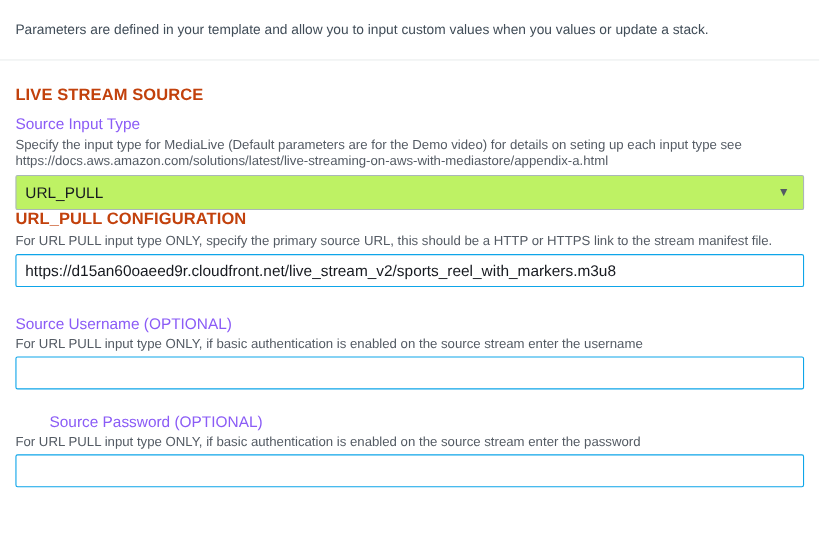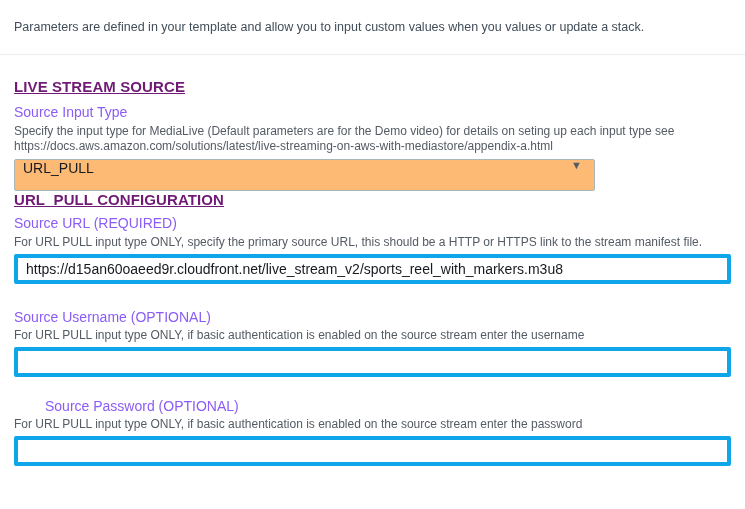--- a/index.html
+++ b/index.html
@@ -32,24 +32,23 @@
     width: 100%;
     height: 1px;
     background: #eaeded;
     margin-top: 19px;
   }
 
   
   .group-heading {
     font-size: 15px;
     font-weight: bold;
-    color: #701a75;
+    color: #c2410c;
     line-height: 18px;
     letter-spacing: 0.1px;
-    text-decoration: underline;
   }
   .group-heading.first { margin-top: 23px; }
   .group-heading.second { }
 
   
   .field-label {
     font-size: 14px;
     line-height: 17px;
     color: #8b5cf6;
   }
@@ -63,48 +62,48 @@
   .mt8 { margin-top: 8px; }
   .mt6 { margin-top: 6px; }
   .mt3 { margin-top: 3px; }
   .mt2 { margin-top: 2px; }
   .mt25 { margin-top: 25px; }
   .mt21 { margin-top: 21px; margin-left: 31px; }
 
   
   .select {
     margin-top: 5px;
-    width: 581px;
+    width: 717px;
     height: 32px;
     border: 1px solid #aab7b8;
     border-radius: 2px;
-    background: #fdba74;
+    background: #bef264;
     display: flex;
-    align-items: flex-start;
+    align-items: center;
     justify-content: space-between;
     padding: 0 12px 0 8px;
     cursor: pointer;
   }
   .select-value {
     font-size: 14px;
     color: #16191f;
   }
   .select-arrow {
     font-size: 11px;
     color: #545b64;
     line-height: 1;
   }
 
   
   .text-input {
     margin-top: 4px;
     display: block;
     width: 717px;
     height: 30px;
-    border: 4px solid #0ea5e9;
+    border: 1px solid #0ea5e9;
     border-radius: 2px;
     background: #ffffff;
     padding: 0 8px;
     font-family: "Liberation Sans", sans-serif;
     font-size: 14px;
     color: #16191f;
     outline: none;
   }
 </style>
 </head>
@@ -125,21 +124,20 @@
     <div class="field-desc mt3">Specify the input type for MediaLive (Default parameters are for the Demo video) for details on seting up each input type see https://docs.aws.amazon.com/solutions/latest/live-streaming-on-aws-with-mediastore/appendix-a.html</div>
     <div class="select">
       <span class="select-value">URL_PULL</span>
       <span class="select-arrow">▼</span>
     </div>
   </div>
 
   <h2 class="group-heading second">URL_PULL CONFIGURATION</h2>
 
   <div class="field">
-    <div class="field-label mt6">Source URL (REQUIRED)</div>
     <div class="field-desc mt3">For URL PULL input type ONLY, specify the primary source URL, this should be a HTTP or HTTPS link to the stream manifest file.</div>
     <input type="text" class="text-input" value="https://d15an60oaeed9r.cloudfront.net/live_stream_v2/sports_reel_with_markers.m3u8" style="">
   </div>
 
   <div class="field">
     <div class="field-label mt25">Source Username (OPTIONAL)</div>
     <div class="field-desc mt2">For URL PULL input type ONLY, if basic authentication is enabled on the source stream enter the username</div>
     <input type="text" class="text-input" value="" style="">
   </div>
 

